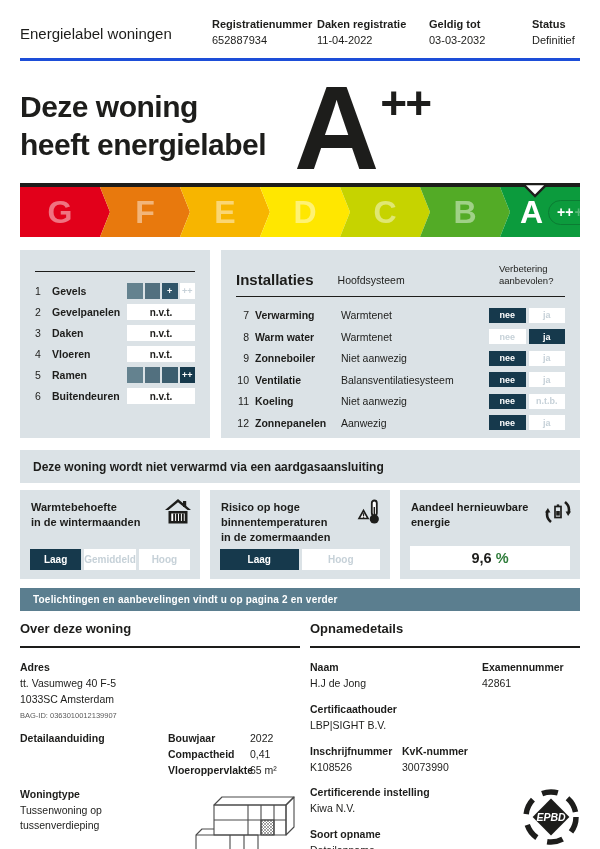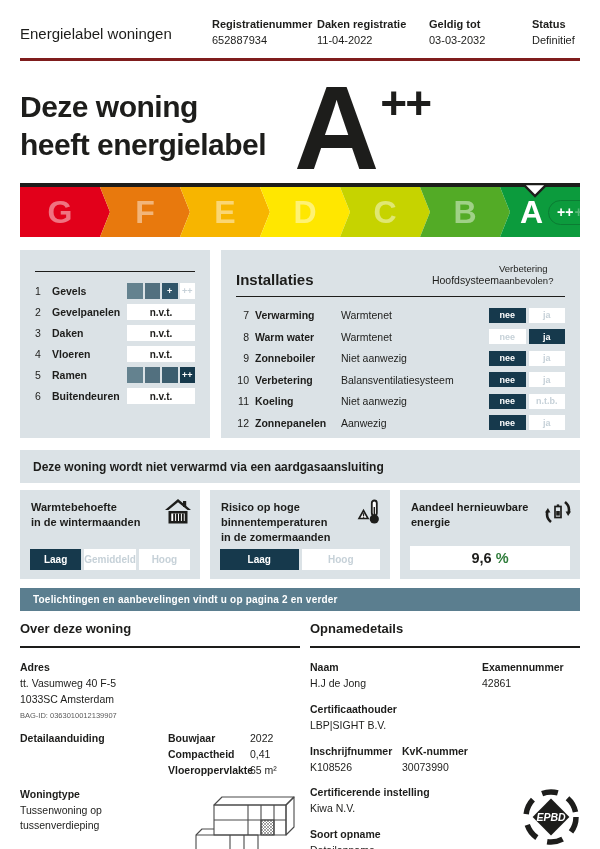--- a/index.html
+++ b/index.html
@@ -1,20 +1,20 @@
 <!DOCTYPE html>
 <html><head>
 <meta charset="utf-8">
 <style>
   * { box-sizing: border-box; margin: 0; padding: 0; }
   body { background: #ffffff; font-family: "Liberation Sans", "DejaVu Sans", sans-serif; }
   .page { position: relative; width: 600px; height: 849px; background: #fff; color: #1d1d1b; overflow: hidden; }
 
   
-  .hdr { position: absolute; left: 20px; top: 18px; right: 20px; display: flex; border-bottom: 3px solid #7f1d1d; padding-bottom: 12px; }
+  .hdr { position: absolute; left: 20px; top: 18px; right: 20px; display: flex; border-bottom: 3px solid #1d4ed8; padding-bottom: 12px; }
   .hdr-title { flex: 1; font-size: 15px; margin-top: 7px; }
   .hf { flex: none; }
   .hf-l { font-size: 11px; font-weight: bold; }
   .hf-v { font-size: 11px; margin-top: 4px; }
   .hf0 { width: 105px; } .hf1 { width: 112px; } .hf2 { width: 103px; } .hf3 { width: 48px; }
 
   
   .hero { position: absolute; left: 20px; top: 80px; display: flex; }
   .hero-text { font-size: 30px; font-weight: bold; line-height: 1.27; letter-spacing: -0.5px; margin-top: 8px; }
   .hero-label { display: flex; margin-left: 28px; }
@@ -53,21 +53,21 @@
   .rlabel { flex: 1; margin-left: 7px; font-size: 10.5px; font-weight: bold; }
   .ctl { width: 68px; flex: none; }
   .bars { display: flex; gap: 2px; height: 16px; }
   .cell { flex: 1; display: flex; align-items: center; justify-content: center; font-size: 9px; font-weight: bold; color: #fff; }
   .s1 { background: #64828f; } .s2 { background: #52707f; } .s3 { background: #31566a; }
   .s3b { background: #3b5d6e; } .s4 { background: #16394c; }
   .cellw { background: #fff; color: #c6d1d8; }
   .nvt { background: #fff; height: 16px; display: flex; align-items: center; justify-content: center; font-size: 10px; font-weight: bold; }
 
   .inst-head { display: flex; align-items: flex-end; }
-  .hoofd { font-size: 10.5px; margin-left: 24px; flex: 1; padding-bottom: 2px; text-align: right; }
+  .hoofd { font-size: 10.5px; margin-left: 24px; flex: 1; padding-bottom: 2px; }
   .verb { width: 66px; font-size: 9.5px; line-height: 1.3; }
   .nrow { display: flex; align-items: center; height: 15px; margin-bottom: 6.5px; }
   .nnum { width: 13px; text-align: right; font-size: 10.5px; }
   .nlabel { width: 86px; margin-left: 6px; font-size: 10.5px; font-weight: bold; }
   .nsys { flex: 1; font-size: 10.5px; }
   .opts { display: flex; gap: 3px; width: 76px; flex: none; }
   .opt { flex: 1; height: 15px; display: flex; align-items: center; justify-content: center; font-size: 9px; font-weight: bold; }
   .on { background: #16394c; color: #fff; }
   .off { background: #fff; color: #c6d1d8; }
 
@@ -276,21 +276,21 @@
         <span class="nlabel">Zonneboiler</span>
         <span class="nsys">Niet aanwezig</span>
         <div class="opts">
           <span class="opt on">nee</span>
           <span class="opt off">ja</span>
         </div>
       </div>
 
       <div class="nrow">
         <span class="nnum">10</span>
-        <span class="nlabel">Verbetering</span>
+        <span class="nlabel">Ventilatie</span>
         <span class="nsys">Balansventilatiesysteem</span>
         <div class="opts">
           <span class="opt on">nee</span>
           <span class="opt off">ja</span>
         </div>
       </div>
 
       <div class="nrow">
         <span class="nnum">11</span>
         <span class="nlabel">Koeling</span>

